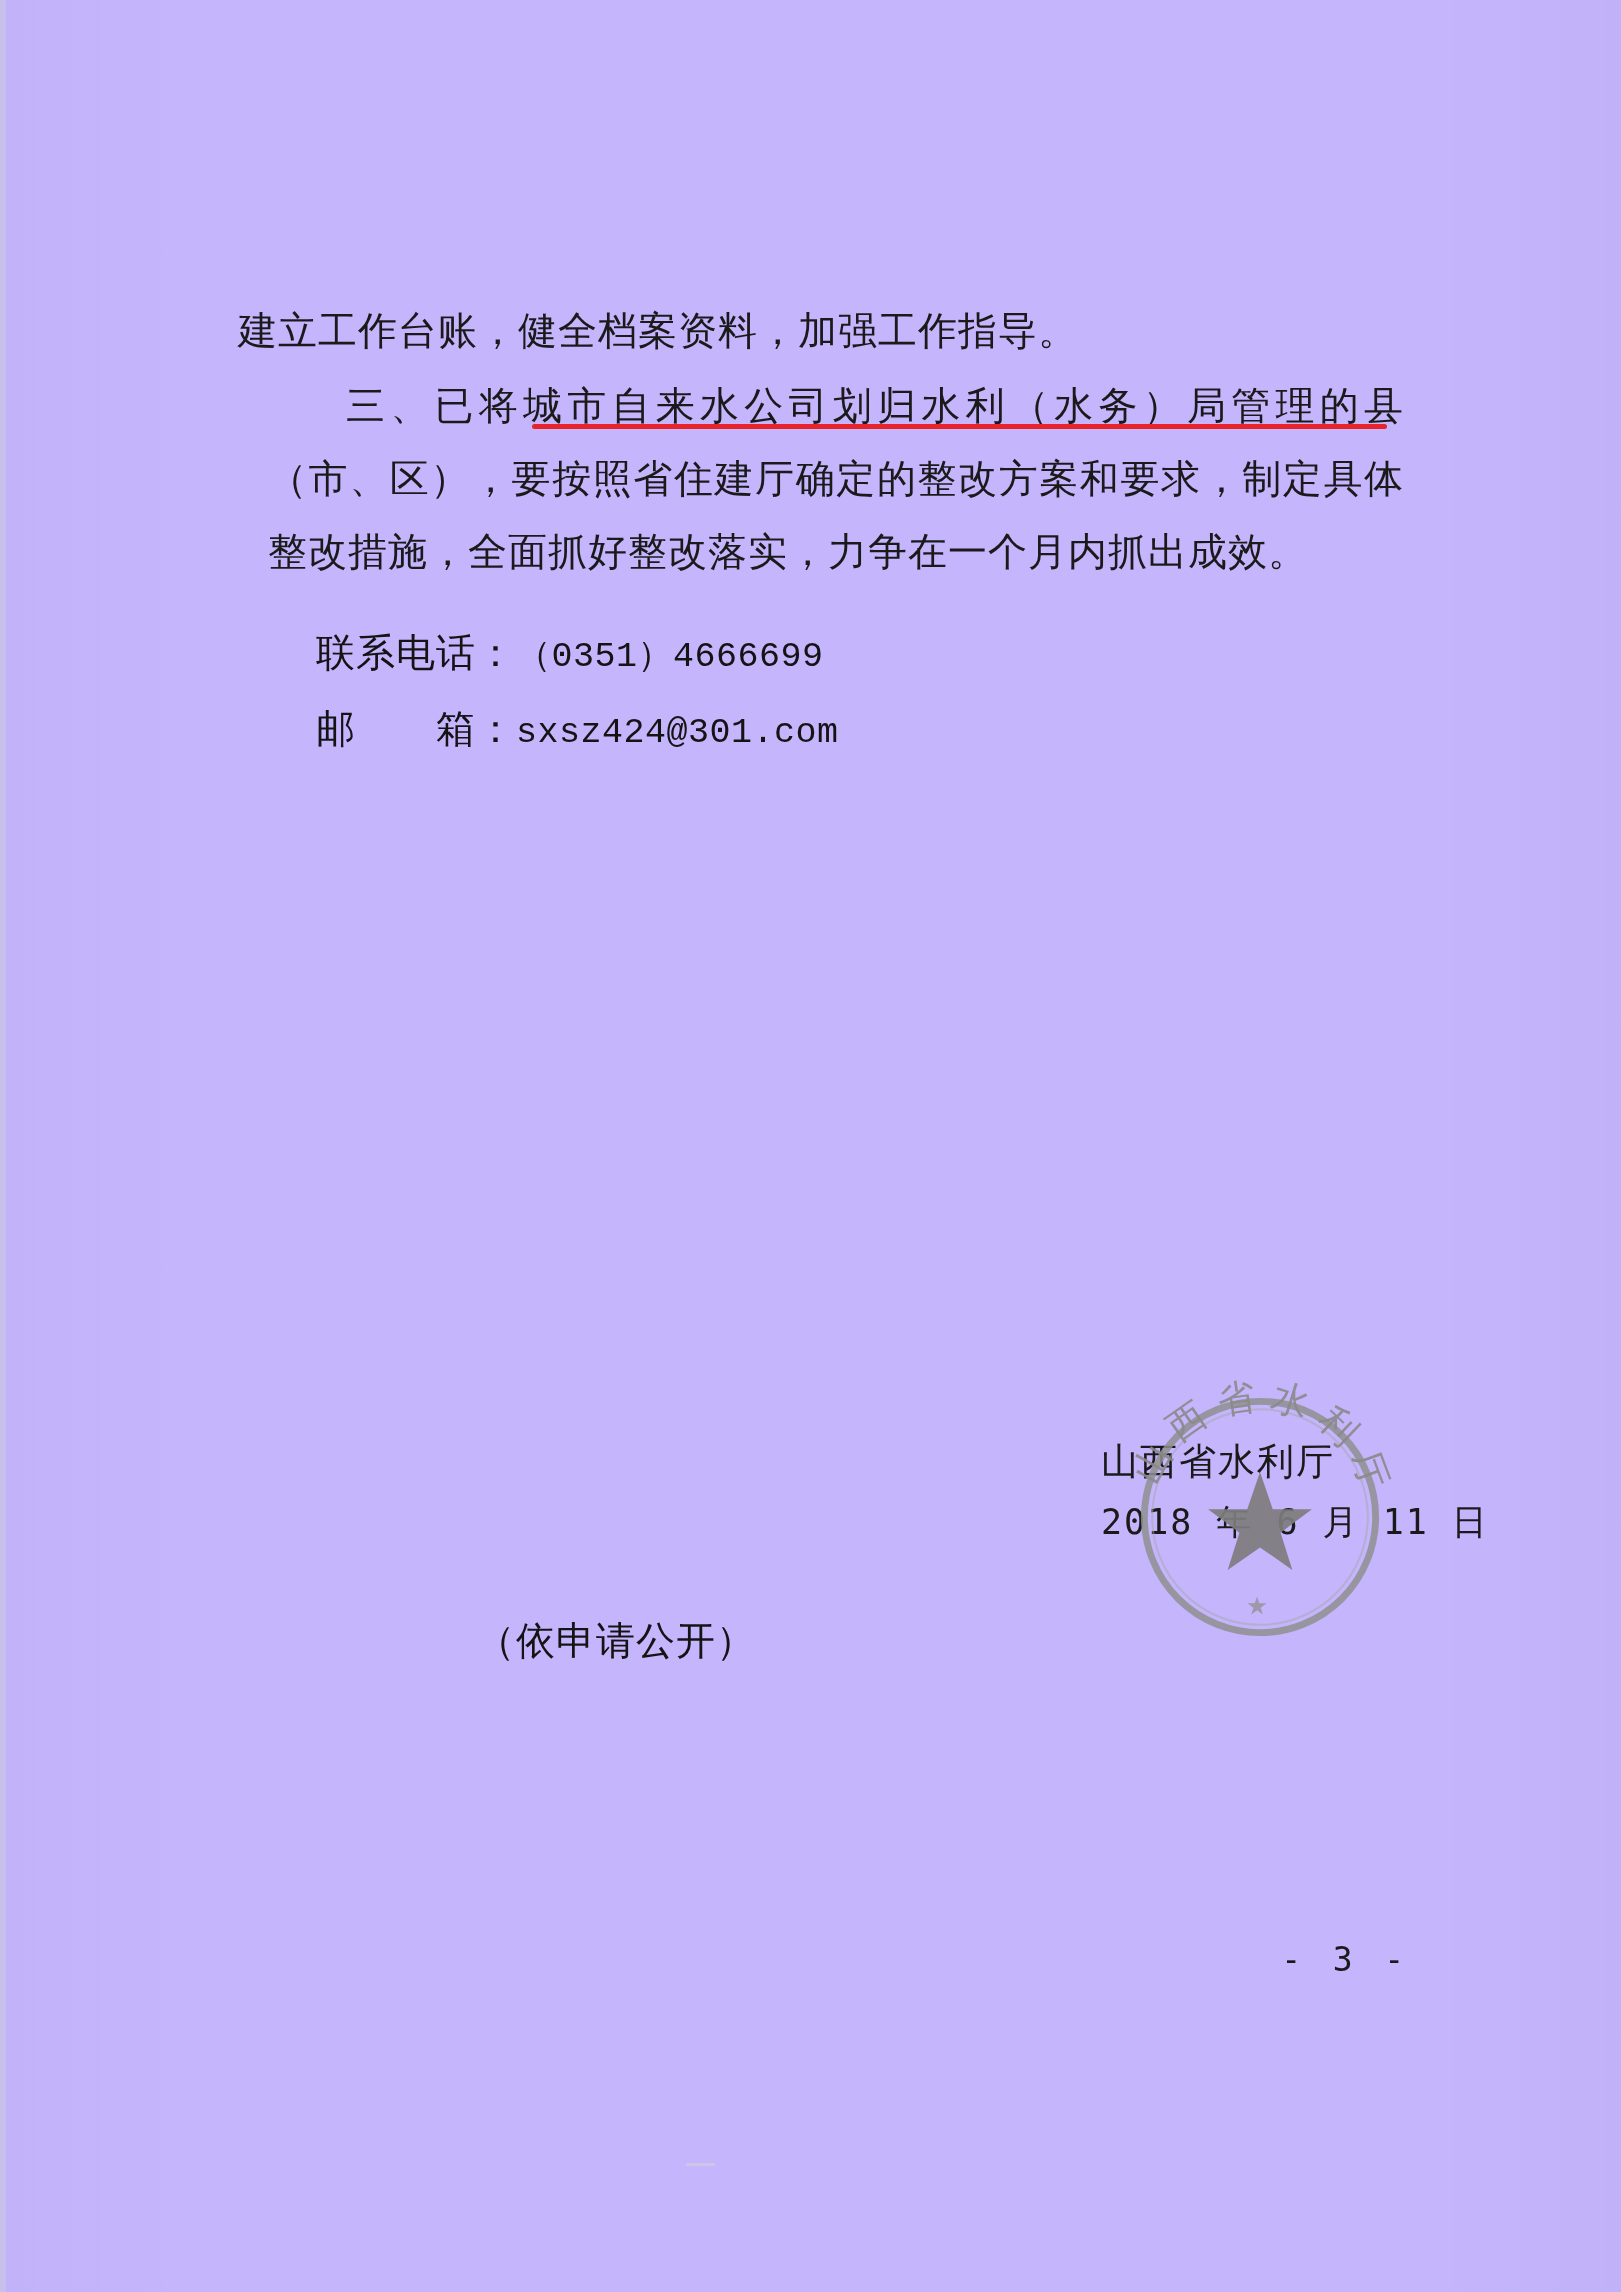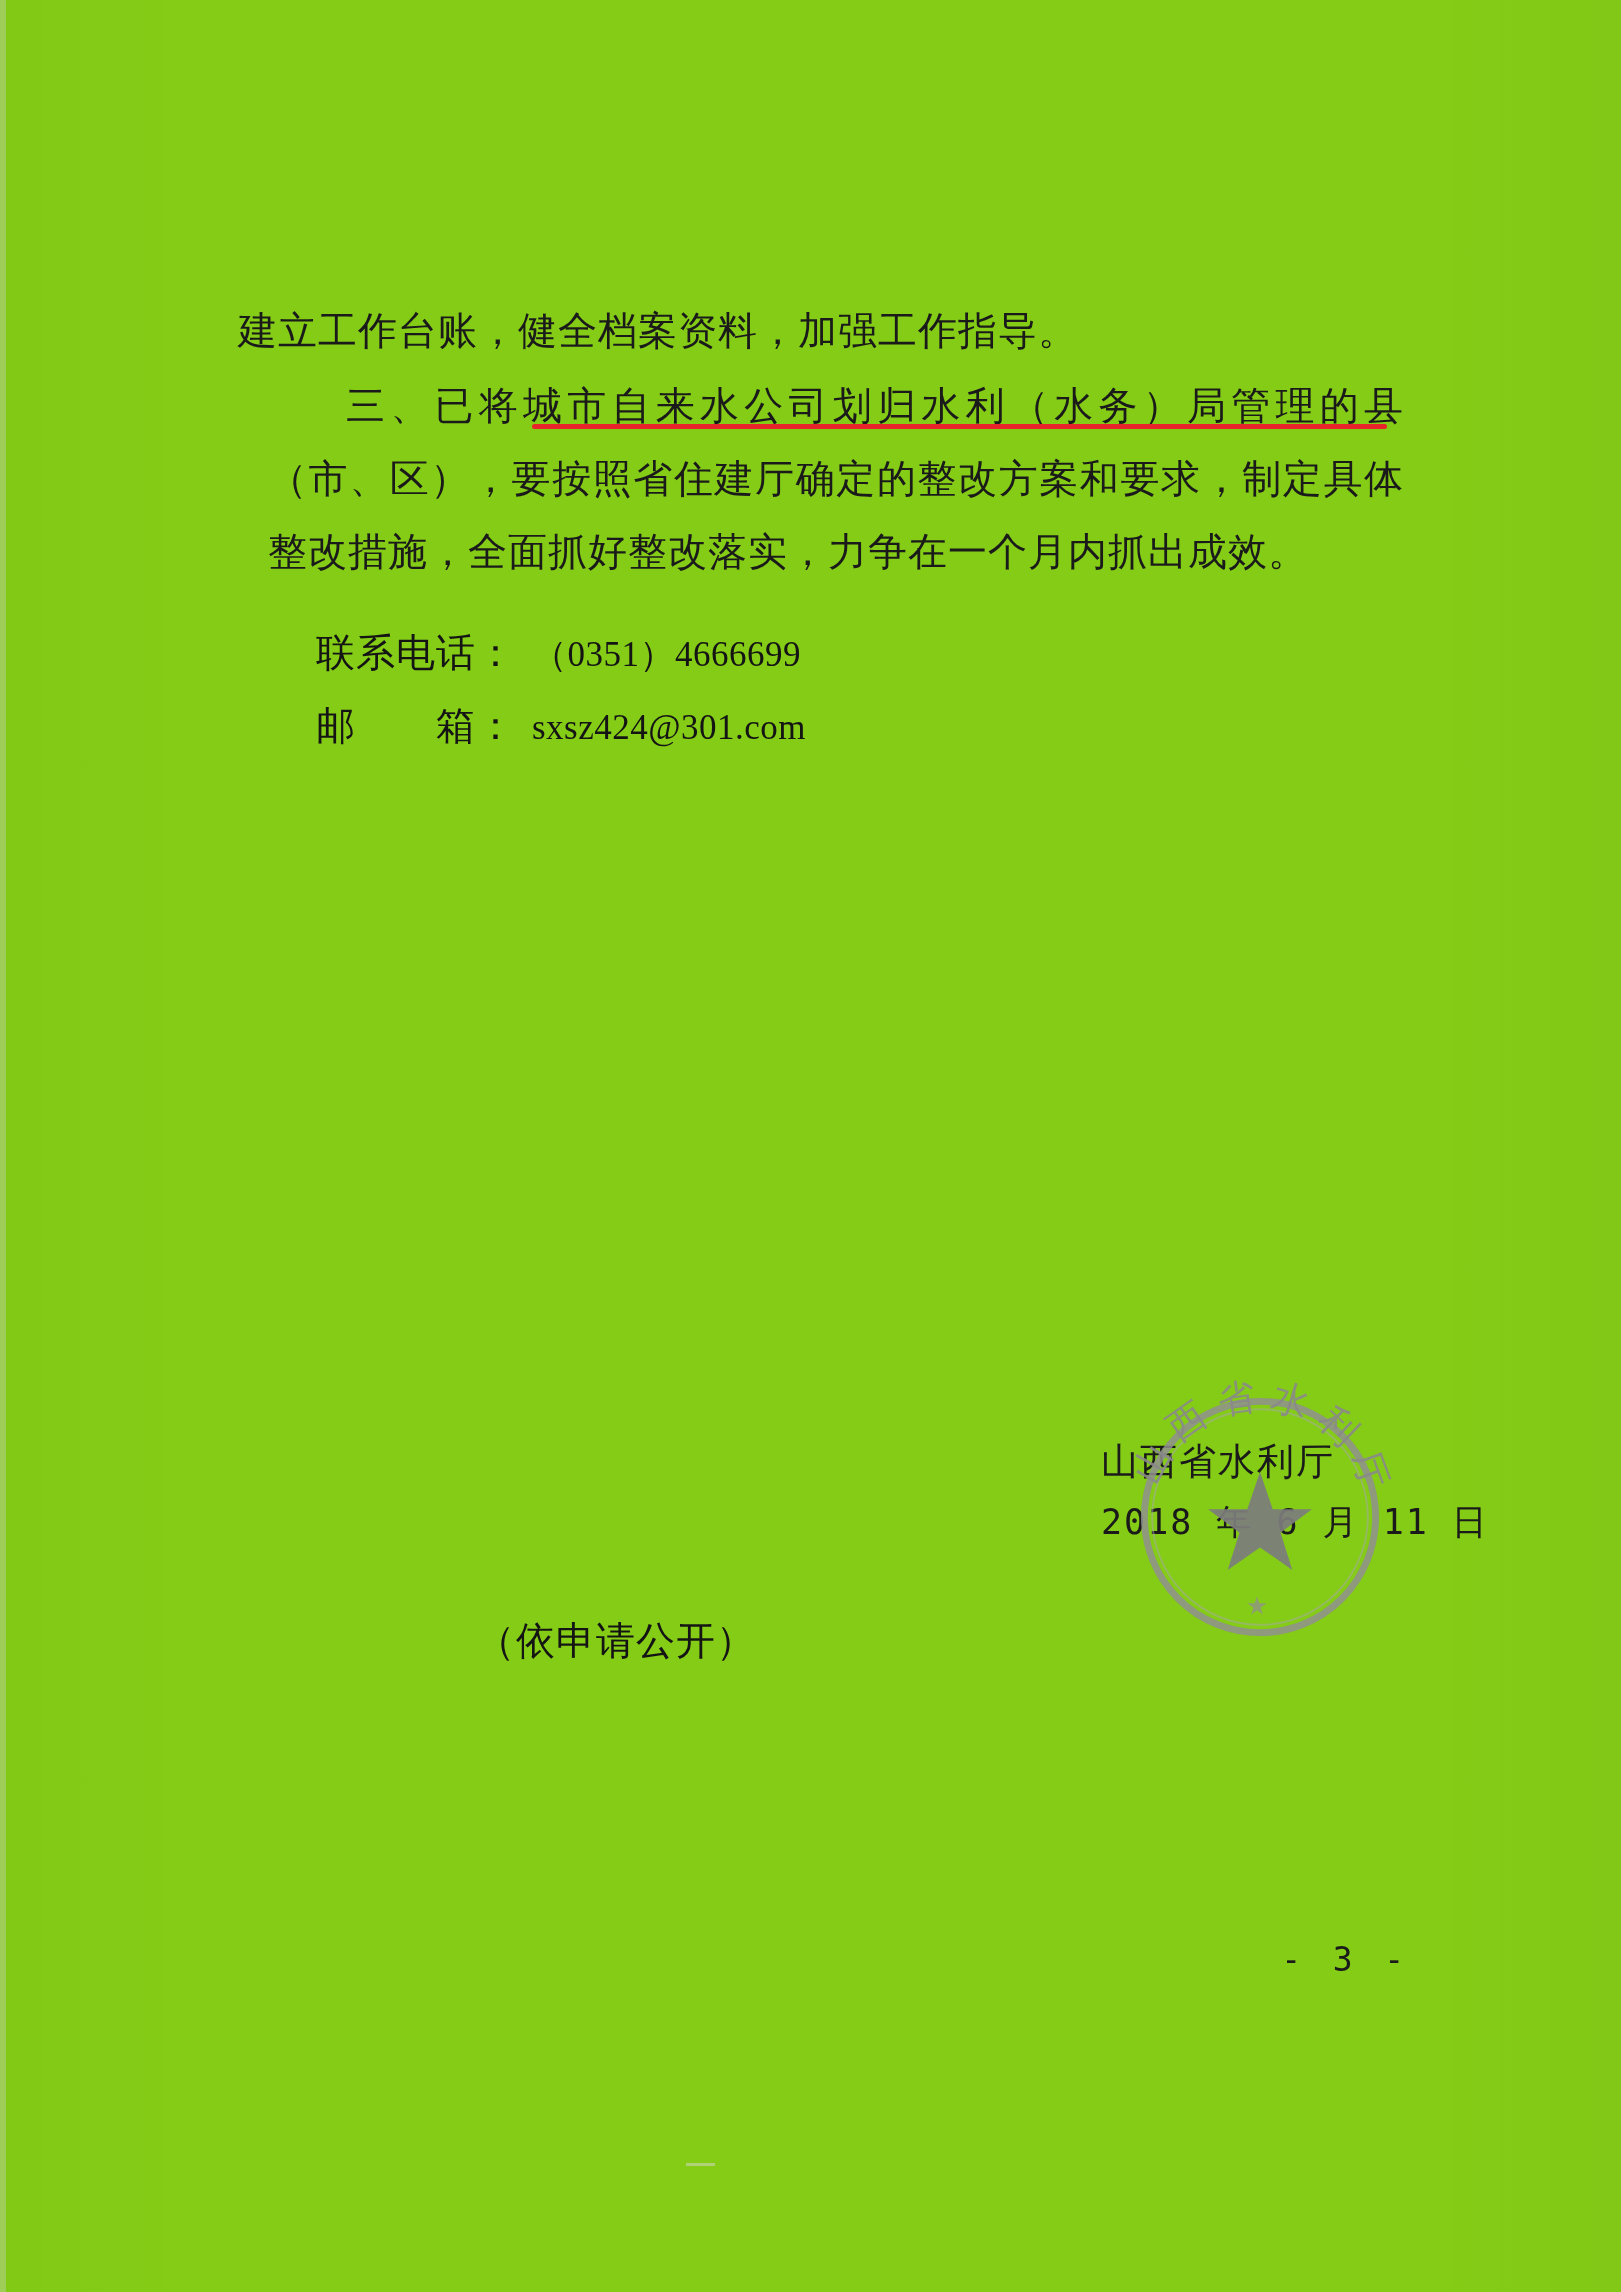--- a/index.html
+++ b/index.html
@@ -12,21 +12,21 @@
     height: 2293px;
     position: relative;
     font-family: "DejaVu Serif", "Liberation Serif", serif;
     color: #141414;
     overflow: hidden;
   }
 
   .page {
     position: absolute;
     inset: 0;
-    background: #84cc16;
+    background: #c4b5fd;
   }
 
   
   .paper-tint {
     position: absolute;
     inset: 0;
     background:
       linear-gradient(90deg, rgba(0,0,0,0.015) 0%, rgba(0,0,0,0) 12%, rgba(0,0,0,0) 88%, rgba(0,0,0,0.02) 100%);
     pointer-events: none;
   }
@@ -63,24 +63,23 @@
     margin-top: 29px;
   }
   .contact-line {
     font-size: 39px;
     line-height: 71px;
     letter-spacing: 1px;
     text-indent: 78px;
     margin: 0;
   }
   .mono {
-    font-family: Liberation Serif, serif;
+    font-family: Liberation Mono, monospace;
     font-size: 35px;
     letter-spacing: 0.5px;
-    margin-left: 16px;
   }
 
   .signature {
     position: absolute;
     left: 863px;
     top: 1137px;
     width: 412px;
     text-align: left;
   }
   .sig-line {

